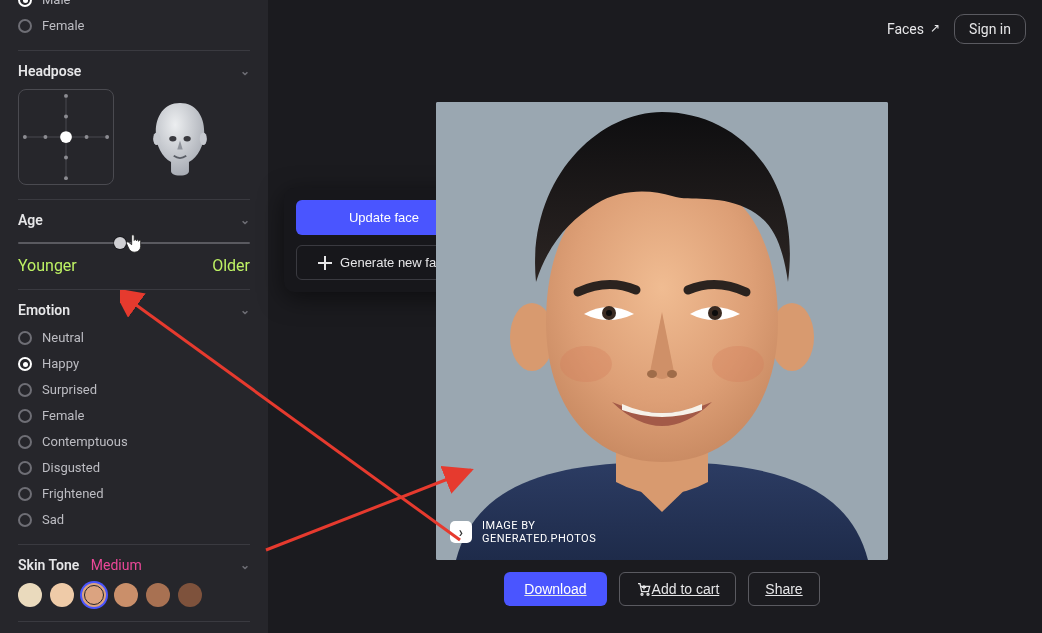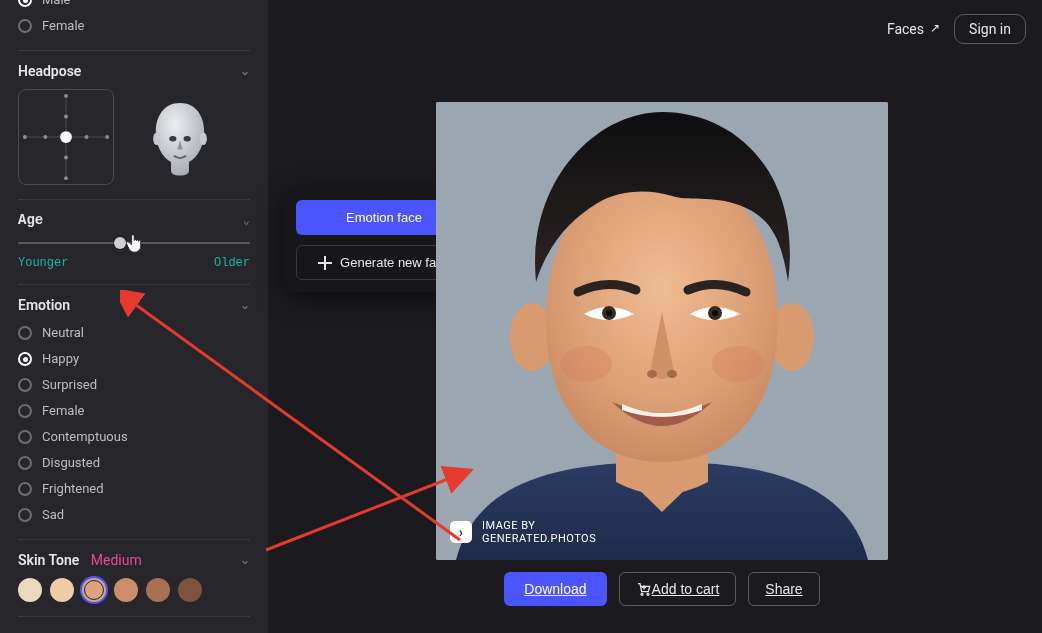--- a/index.html
+++ b/index.html
@@ -126,22 +126,22 @@
     top: -5px;
     width: 12px; height: 12px;
     border-radius: 50%;
     background: #cfcfd3;
     transform: translateX(-50%);
     box-shadow: 0 0 0 1px rgba(0,0,0,.3);
   }
   .slider-labels {
     display: flex;
     justify-content: space-between;
-    font-size: 12px;
-    color: #14b8a6;
+    font-size: 16px;
+    color: #bef264;
     margin-top: 12px;
   }
 
   
   .swatches { display: flex; gap: 8px; margin-top: 10px; }
   .swatch {
     width: 24px; height: 24px;
     border-radius: 50%;
     cursor: pointer;
     box-sizing: border-box;
@@ -374,21 +374,21 @@
 
             <path d="M41 69 Q48 74 55 69" stroke="#5a5e66" stroke-width="2" fill="none"></path>
 
             <ellipse cx="22" cy="50" rx="4" ry="7" fill="#c6c9cf"></ellipse>
             <ellipse cx="74" cy="50" rx="4" ry="7" fill="#c6c9cf"></ellipse>
           </svg>
         </div>
       </div>
     </div>
 
-    <div class="section" style="font-family:Liberation Mono, monospace;">
+    <div class="section" style="">
       <div class="section-header">
         <span>Age</span>
         <span class="chev">⌄</span>
       </div>
       <div class="slider-wrap">
         <div class="slider-track">
           <div class="slider-handle" style="left:44%;"></div>
         </div>
         <div class="slider-labels">
           <span>Younger</span>
@@ -469,21 +469,21 @@
     <span>Faces</span>
     <span style="font-size:12px;">↗</span>
   </div>
   <div class="btn-outline">
     <span>Sign in</span>
   </div>
 </div>
 
 <div class="popover">
   <button class="btn-primary">
-    <span>Emotion face</span>
+    <span>Update face</span>
   </button>
   <button class="btn-secondary">
     <span class="plus-icon"></span>
     <span>Generate new face</span>
   </button>
 </div>
 
 <div class="face-stage">
   <svg viewBox="0 0 452 458" preserveAspectRatio="xMidYMid slice">
     <defs>

